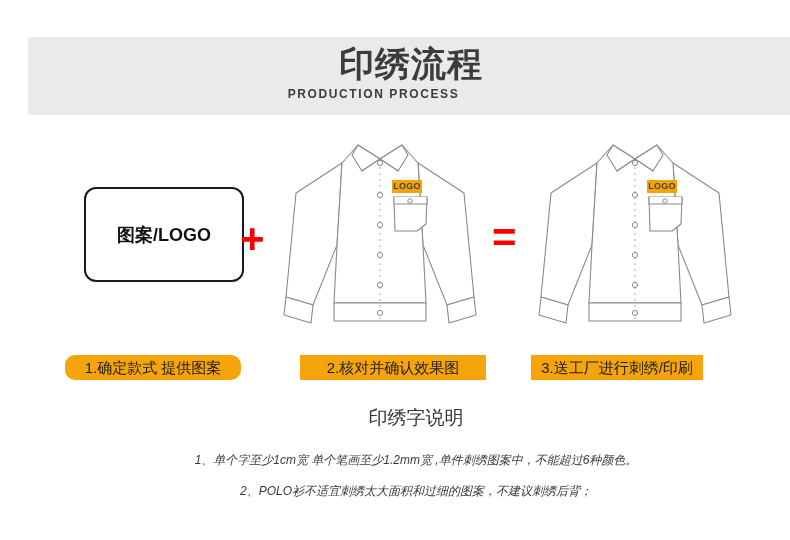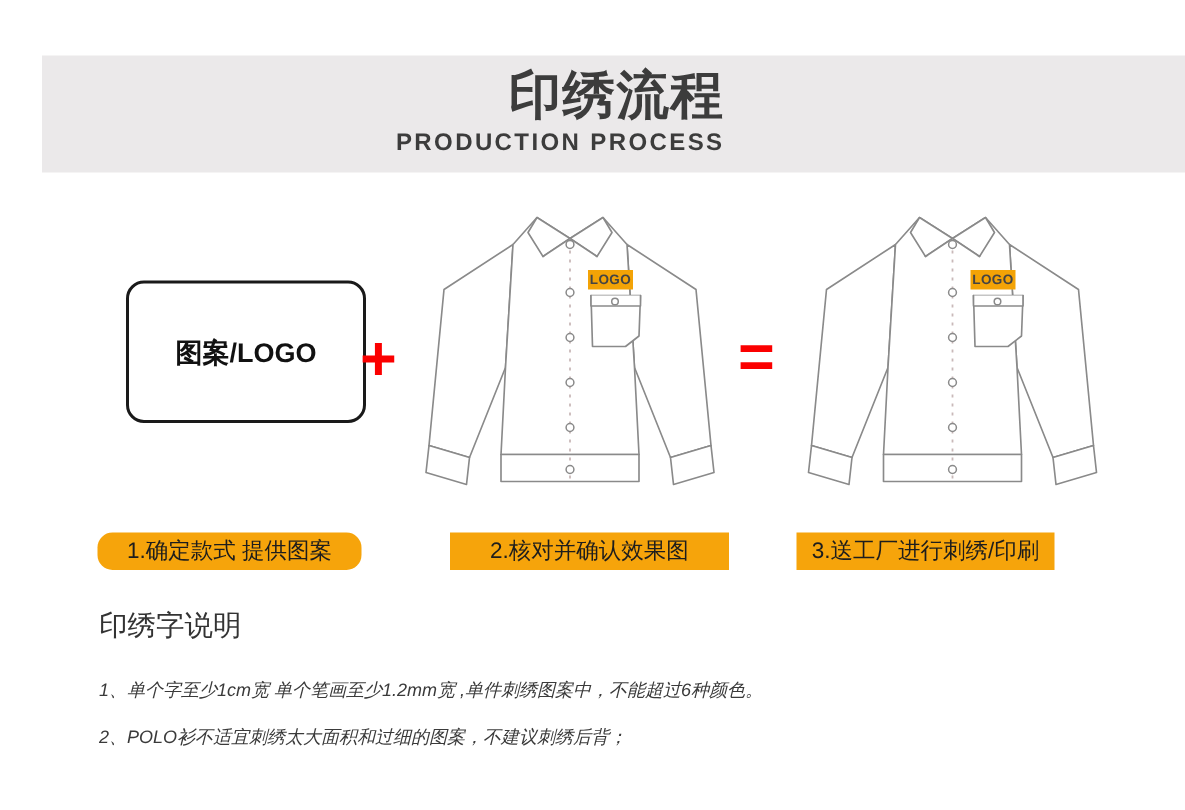--- a/index.html
+++ b/index.html
@@ -35,21 +35,21 @@
     color: #3c3c3c;
     letter-spacing: 1px;
     line-height: 44px;
   }
   .header-subtitle {
     position: absolute;
     left: 0;
     top: 50px;
     width: 691px;
     text-align: center;
-    font-size: 16px;
+    font-size: 12px;
     font-weight: bold;
     color: #3c3c3c;
     letter-spacing: 1.6px;
   }
 
   
   .diagram {
     position: absolute;
     left: 0;
     top: 115px;
@@ -139,20 +139,21 @@
   .step-1 { left: 65px;  top: 355px; width: 176px; border-radius: 10px; }
   .step-2 { left: 300px; top: 355px; width: 186px; }
   .step-3 { left: 531px; top: 355px; width: 172px; }
 
   
   .notes {
     position: absolute;
     left: 66px;
     top: 405px;
     width: 700px;
+    text-align: center;
   }
   .notes-title {
     font-size: 19px;
     color: #333333;
     margin: 0 0 14px 0;
     line-height: 26px;
   }
   .note-line {
     font-size: 12px;
     color: #3a3a3a;

